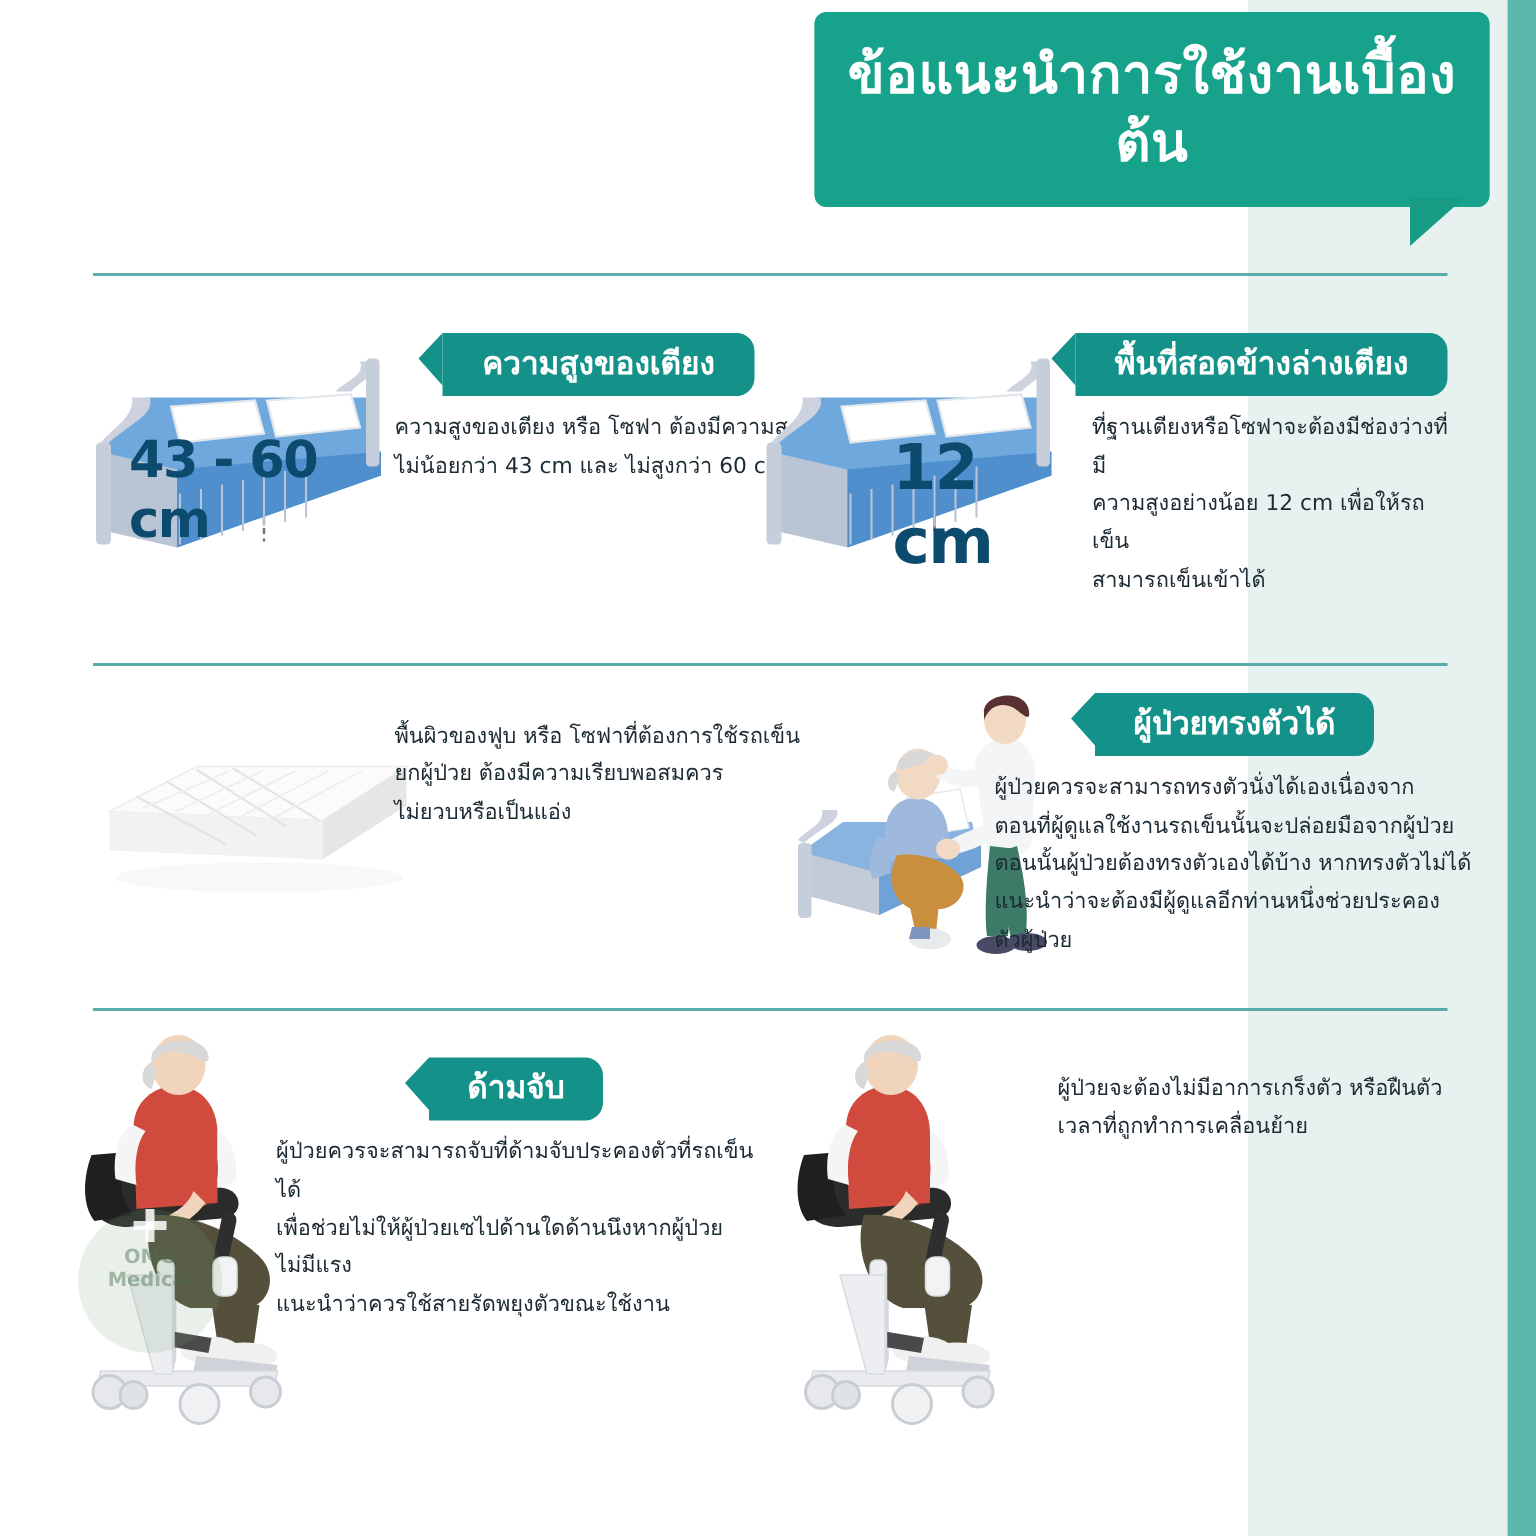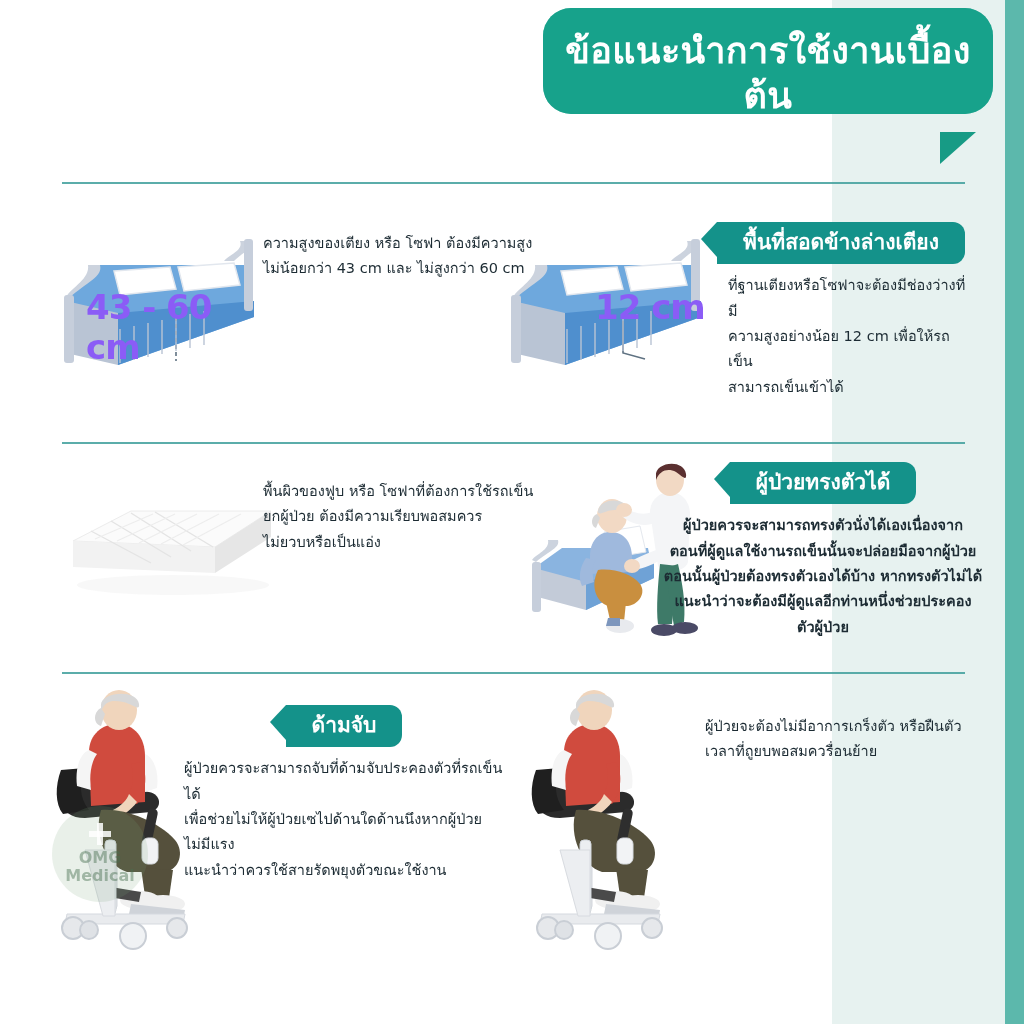--- a/index.html
+++ b/index.html
@@ -16,22 +16,22 @@
     position:absolute;left:832px;top:0;width:173px;height:1024px;
     background:#e7f2f0;
   }
   .panel-strip{
     position:absolute;left:1005px;top:0;width:19px;height:1024px;
     background:#5cb8ac;
   }
 
   
   .header-bubble{
-    position:absolute;left:543px;top:8px;width:450px;height:106px;
-    background:#179b85;border-radius:28px;
+    position:absolute;left:543px;top:8px;width:450px;height:130px;
+    background:#179b85;border-radius:8px;
     overflow:hidden;
   }
   .header-bubble .sheen{
     position:absolute;left:-40px;top:-40px;width:640px;height:260px;
     background:#17a88f;
     transform:rotate(-11deg);transform-origin:0 0;opacity:.55;
   }
   .header-title{
     position:absolute;left:0;top:0;width:450px;height:130px;
     display:flex;align-items:center;justify-content:center;
@@ -70,35 +70,35 @@
     border-top:17px solid transparent;
     border-bottom:18px solid transparent;
     border-right:16px solid #14928a;
   }
   .ribbon-wrap{display:flex;justify-content:center;}
 
   .body-text{
     color:#1c2b33;font-size:14.5px;line-height:1.75;
     margin-top:9px;
   }
-  .body-text.center{text-align:center;font-weight:bold;}
+  .body-text.center{text-align:left;}
   .body-text.left{text-align:left;}
   .bed-measure{
-    position:absolute;color:#8b5cf6;font-weight:800;
+    position:absolute;color:#0c4a6e;font-weight:800;
     font-family:"DejaVu Sans","Liberation Sans",sans-serif;
     letter-spacing:-1px;
   }
 
   
   .watermark{
     position:absolute;left:52px;top:806px;width:96px;height:96px;
     border-radius:50%;
     background:rgba(120,160,120,.16);
-    display:flex;flex-direction:column;align-items:center;justify-content:center;
-    color:rgba(70,110,80,.45);font-weight:700;font-size:16px;
+    display:flex;flex-direction:column;align-items:center;justify-content:flex-start;
+    color:rgba(70,110,80,.45);font-weight:700;font-size:13px;
     line-height:1.15;text-align:center;pointer-events:none;
   }
   .watermark .wm-cross{
     position:relative;width:22px;height:22px;margin-bottom:4px;
   }
   .watermark .wm-cross::before,.watermark .wm-cross::after{
     content:"";position:absolute;background:rgba(255,255,255,.85);
   }
   .watermark .wm-cross::before{left:8px;top:0;width:6px;height:22px;}
   .watermark .wm-cross::after{left:0;top:8px;width:22px;height:6px;}
@@ -134,41 +134,44 @@
       <polygon points="120,42 176,38 182,60 126,66" fill="#ffffff" stroke="#e2e7ee" stroke-width="1.5"></polygon>
       <line x1="118" y1="92" x2="118" y2="136" stroke="#5f7282" stroke-width="1.6" stroke-dasharray="4 3"></line>
       <g stroke="#b9c4d4" stroke-width="1.4" fill="none">
         <path d="M62,104 l0,34 M76,101 l0,34 M90,98 l0,34 M104,95 l0,34 M118,92 l0,34 M132,89 l0,34 M146,86 l0,34"></path>
       </g>
     </svg>
     <div class="bed-measure" style="left:28px;top:62px;font-size:34px;">43 - 60 cm</div>
   </div>
 
   <div class="card" style="left:263px;top:222px;width:272px;">
+    <div class="ribbon-wrap">
+      <div class="ribbon">ความสูงของเตียง</div>
+    </div>
     <div class="body-text left" style="white-space:pre-line;">ความสูงของเตียง หรือ โซฟา ต้องมีความสูง
 ไม่น้อยกว่า 43 cm และ ไม่สูงกว่า 60 cm</div>
   </div>
 
   <div class="card" style="left:505px;top:225px;width:200px;height:160px;">
     <svg width="220" height="170" viewBox="0 0 220 170">
       <polygon points="8,76 40,40 190,40 196,92 60,140" fill="#6ea8dd"></polygon>
       <polygon points="8,76 8,128 60,140 60,88" fill="#b9c4d4"></polygon>
       <polygon points="60,88 60,140 196,92 196,76" fill="#4f8fce"></polygon>
       <path d="M10,74 C30,56 45,52 42,40 L30,40 C32,54 14,62 8,72 Z" fill="#ccd3de"></path>
       <rect x="6" y="70" width="10" height="68" rx="3" fill="#c6cedb"></rect>
       <path d="M176,36 C186,26 196,24 192,16 L182,16 C186,26 170,30 166,36 Z" fill="#ccd3de"></path>
       <rect x="186" y="14" width="9" height="72" rx="3" fill="#c6cedb"></rect>
       <polygon points="56,46 112,42 118,64 62,70" fill="#ffffff" stroke="#e2e7ee" stroke-width="1.5"></polygon>
       <polygon points="120,42 176,38 182,60 126,66" fill="#ffffff" stroke="#e2e7ee" stroke-width="1.5"></polygon>
       <path d="M118,96 L118,128 L140,134" stroke="#5f7282" stroke-width="1.6" fill="none"></path>
       <g stroke="#b9c4d4" stroke-width="1.4" fill="none">
         <path d="M62,104 l0,34 M76,101 l0,34 M90,98 l0,34 M104,95 l0,34 M118,92 l0,34 M132,89 l0,34 M146,86 l0,34"></path>
       </g>
     </svg>
-    <div class="bed-measure" style="left:90px;top:62px;font-size:34px;">12 cm</div>
+    <div class="bed-measure" style="left:90px;top:62px;font-size:42px;">12 cm</div>
   </div>
 
   <div class="card" style="left:710px;top:222px;width:262px;">
     <div class="ribbon-wrap">
       <div class="ribbon">พื้นที่สอดข้างล่างเตียง</div>
     </div>
     <div class="body-text left" style="white-space:pre-line;margin-left:18px;">ที่ฐานเตียงหรือโซฟาจะต้องมีช่องว่างที่มี
 ความสูงอย่างน้อย 12 cm เพื่อให้รถเข็น
 สามารถเข็นเข้าได้</div>
   </div>
@@ -320,21 +323,21 @@
       <path d="M40,160 L70,160 L70,226 L58,226 Z" fill="#eceef1" stroke="#d8dbe0" stroke-width="1"></path>
       <circle cx="28" cy="238" r="11" fill="#e6e8eb" stroke="#c9ced5" stroke-width="2"></circle>
       <circle cx="44" cy="240" r="9" fill="#dfe2e6" stroke="#c9ced5" stroke-width="2"></circle>
       <circle cx="88" cy="246" r="13" fill="#f0f2f4" stroke="#c9ced5" stroke-width="2"></circle>
       <circle cx="132" cy="238" r="10" fill="#e6e8eb" stroke="#c9ced5" stroke-width="2"></circle>
     </svg>
   </div>
 
   <div class="card" style="left:705px;top:705px;width:270px;">
     <div class="body-text left" style="white-space:pre-line;">ผู้ป่วยจะต้องไม่มีอาการเกร็งตัว หรือฝืนตัว
-เวลาที่ถูยบพอสมควรื่อนย้าย</div>
+เวลาที่ถูกทำการเคลื่อนย้าย</div>
   </div>
 
   <div class="watermark">
     <div class="wm-cross"></div>
     <div>OMG</div>
     <div>Medical</div>
   </div>
 
 </div>
 

